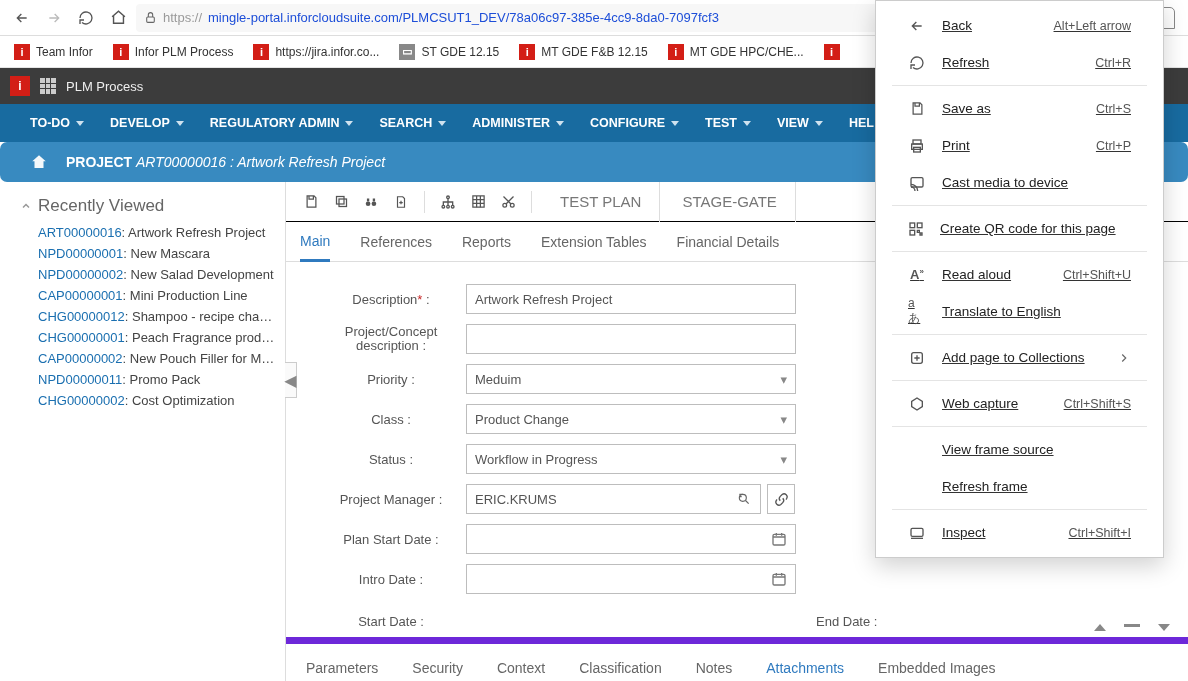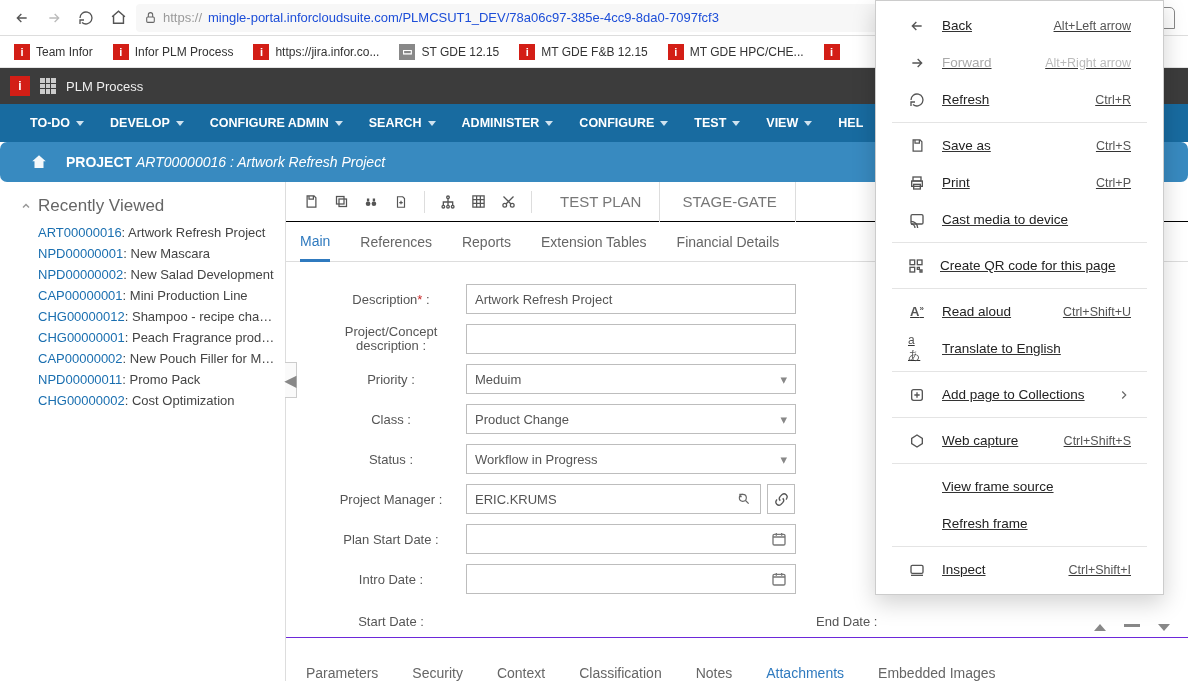--- a/index.html
+++ b/index.html
@@ -43,21 +43,21 @@
   .form{padding:22px 20px 10px 40px;}
   .row{display:flex;align-items:center;margin-bottom:10px;}
   .lbl{width:140px;text-align:center;padding-right:10px;font-size:13px;color:#555;}
   .lbl.two{line-height:1.1}
   .req{color:#c62828}
   .fld{width:330px;height:30px;border:1px solid #bdbdbd;background:#fff;display:flex;align-items:center;padding:0 8px;font-size:13px;color:#555;justify-content:space-between;}
   .fld .dd{color:#888}
   .link-ico{width:28px;height:30px;border:1px solid #bdbdbd;margin-left:6px;display:flex;align-items:center;justify-content:center;color:#666;}
   .dates-row{display:flex;gap:350px;padding-left:0;margin-top:20px}
   .collapse-strip{position:absolute;left:-1px;top:180px;width:12px;height:36px;border:1px solid #ccc;border-left:none;background:#fafafa;display:flex;align-items:center;justify-content:center;color:#888;}
-  .lower-tabs{position:absolute;bottom:0;left:0;right:0;height:44px;border-top:1px solid #6d28d9;display:flex;align-items:flex-end;gap:34px;padding:0 20px;font-size:14px;color:#666;}
+  .lower-tabs{position:absolute;bottom:0;left:0;right:0;height:44px;border-top:7px solid #6d28d9;display:flex;align-items:flex-start;gap:34px;padding:16px 20px;font-size:14px;color:#666;}
   .lower-tabs .active{color:#2f7abf}
   .tri-set{position:absolute;right:18px;bottom:50px;display:flex;gap:18px;color:#888;}
   
   .ctx{position:absolute;top:0;right:24px;width:289px;background:#fff;border:1px solid #ccc;box-shadow:0 8px 22px rgba(0,0,0,.18);font-size:13.5px;padding:6px 16px;z-index:50;text-decoration:underline;}
   .ctx .mi{height:37px;display:flex;align-items:center;padding:0 16px;gap:16px;color:#222;}
   .ctx .mi.disabled{color:#aaa}
   .ctx .mi .ic{width:18px;display:flex;justify-content:center;color:#555;}
   .ctx .mi .lab{flex:1;white-space:nowrap}
   .ctx .mi .sc{color:#555;font-size:12.5px}
   .ctx .mi.disabled .sc{color:#bbb}
@@ -157,21 +157,21 @@
 <div class="nav-row">
   <div class="nav-item">
       <span>TO-DO</span>
       <span class="caret"></span>
     </div>
   <div class="nav-item">
       <span>DEVELOP</span>
       <span class="caret"></span>
     </div>
   <div class="nav-item">
-      <span>CONFIGURE ADMIN</span>
+      <span>REGULATORY ADMIN</span>
       <span class="caret"></span>
     </div>
   <div class="nav-item">
       <span>SEARCH</span>
       <span class="caret"></span>
     </div>
   <div class="nav-item">
       <span>ADMINISTER</span>
       <span class="caret"></span>
     </div>
@@ -382,29 +382,20 @@
 <div class="ctx" id="ctx">
     <div class="mi">
       <span class="ic">
         <svg width="16" height="16" viewBox="0 0 24 24" fill="none" stroke="currentColor" stroke-width="2">
           <path d="M19 12H5M11 18l-6-6 6-6"></path>
         </svg>
       </span>
       <span class="lab">Back</span>
       <span class="sc">Alt+Left arrow</span>
     </div>
-    <div class="mi disabled">
-      <span class="ic">
-        <svg width="16" height="16" viewBox="0 0 24 24" fill="none" stroke="currentColor" stroke-width="2">
-          <path d="M5 12h14M13 6l6 6-6 6"></path>
-        </svg>
-      </span>
-      <span class="lab">Forward</span>
-      <span class="sc">Alt+Right arrow</span>
-    </div>
     <div class="mi">
       <span class="ic">
         <svg width="16" height="16" viewBox="0 0 24 24" fill="none" stroke="currentColor" stroke-width="2">
           <path d="M3 12a9 9 0 1 1 3 6.7"></path>
           <path d="M3 21v-6h6"></path>
         </svg>
       </span>
       <span class="lab">Refresh</span>
       <span class="sc">Ctrl+R</span>
     </div>

